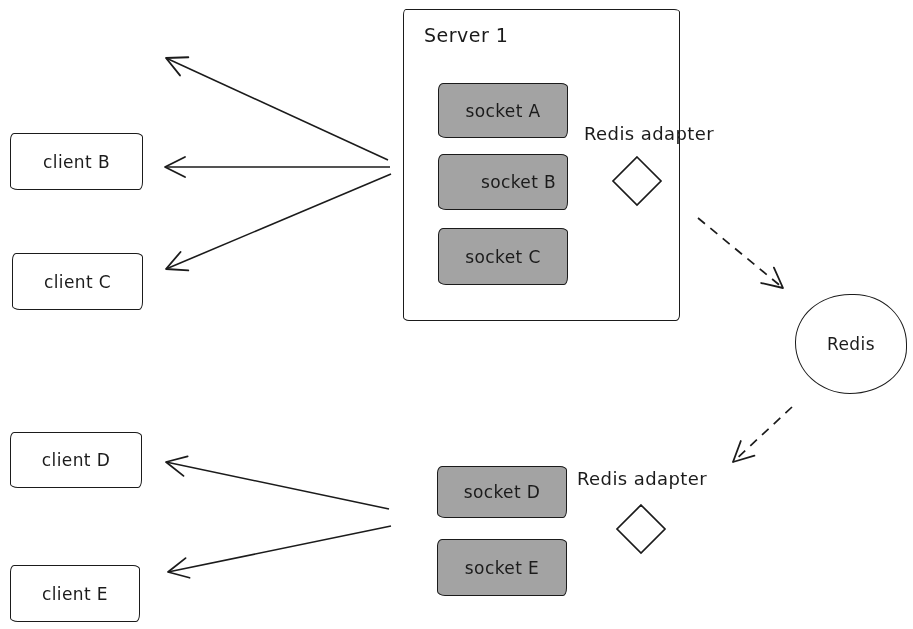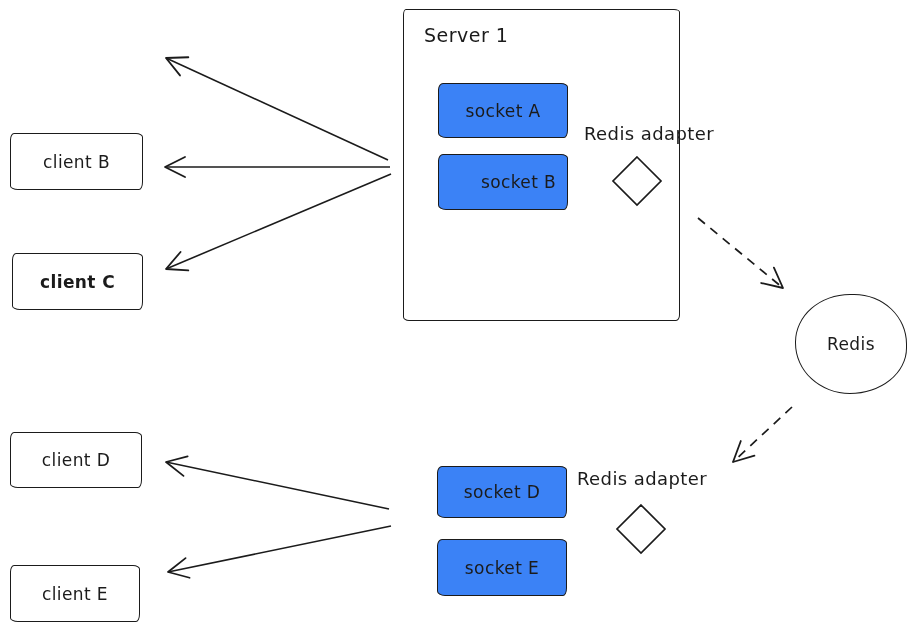--- a/index.html
+++ b/index.html
@@ -48,21 +48,21 @@
   .server-title {
     position: absolute;
     font-size: 19px;
     letter-spacing: 0.5px;
     white-space: nowrap;
   }
   .socket-box {
     position: absolute;
     border: 1.8px solid #1b1b1b;
     border-radius: 5px 7px 4px 8px / 7px 4px 8px 5px;
-    background: #3b82f6;
+    background: #a3a3a3;
     box-sizing: border-box;
     display: flex;
     align-items: center;
     justify-content: center;
   }
   .adapter-label {
     position: absolute;
     font-size: 18px;
     letter-spacing: 0.4px;
     white-space: nowrap;
@@ -103,39 +103,42 @@
     <path d="M698,218 L783,288" fill="none" stroke="#1b1b1b" stroke-width="1.7" stroke-dasharray="9 7" marker-end="url(#openArrow)"></path>
     <path d="M792,407 L733,462" fill="none" stroke="#1b1b1b" stroke-width="1.7" stroke-dasharray="9 7" marker-end="url(#openArrow)"></path>
 
     <polygon points="637,157 661,181 637,205 613,181" fill="#ffffff" stroke="#1b1b1b" stroke-width="1.7"></polygon>
     <polygon points="641,505 665,529 641,553 617,529" fill="#ffffff" stroke="#1b1b1b" stroke-width="1.7"></polygon>
   </svg>
 
   <div class="box" style="left:10px; top:133px; width:133px; height:57px;">
     <span class="node-label">client B</span>
   </div>
-  <div class="box" style="left:12px; top:253px; width:131px; height:57px;font-weight:bold;">
+  <div class="box" style="left:12px; top:253px; width:131px; height:57px;">
     <span class="node-label">client C</span>
   </div>
   <div class="box" style="left:10px; top:432px; width:132px; height:56px;">
     <span class="node-label">client D</span>
   </div>
   <div class="box" style="left:10px; top:545px; width:130px; height:57px;margin-top:20px;">
     <span class="node-label">client E</span>
   </div>
 
   <div class="server" style="left:403px; top:9px; width:277px; height:312px;">
     <span class="server-title" style="left:20px; top:14px;">Server 1</span>
   </div>
   <div class="socket-box" style="left:438px; top:83px; width:130px; height:55px;">
     <span class="node-label">socket A</span>
   </div>
   <div class="socket-box" style="left:438px; top:154px; width:130px; height:56px;padding-left:31px;">
     <span class="node-label">socket B</span>
   </div>
+  <div class="socket-box" style="left:438px; top:228px; width:130px; height:57px;">
+    <span class="node-label">socket C</span>
+  </div>
   <div class="adapter-label" style="left:584px; top:123px;">Redis adapter</div>
 
   <div class="socket-box" style="left:437px; top:466px; width:130px; height:52px;">
     <span class="node-label">socket D</span>
   </div>
   <div class="socket-box" style="left:437px; top:539px; width:130px; height:57px;">
     <span class="node-label">socket E</span>
   </div>
   <div class="adapter-label" style="left:577px; top:468px;">Redis adapter</div>
 

